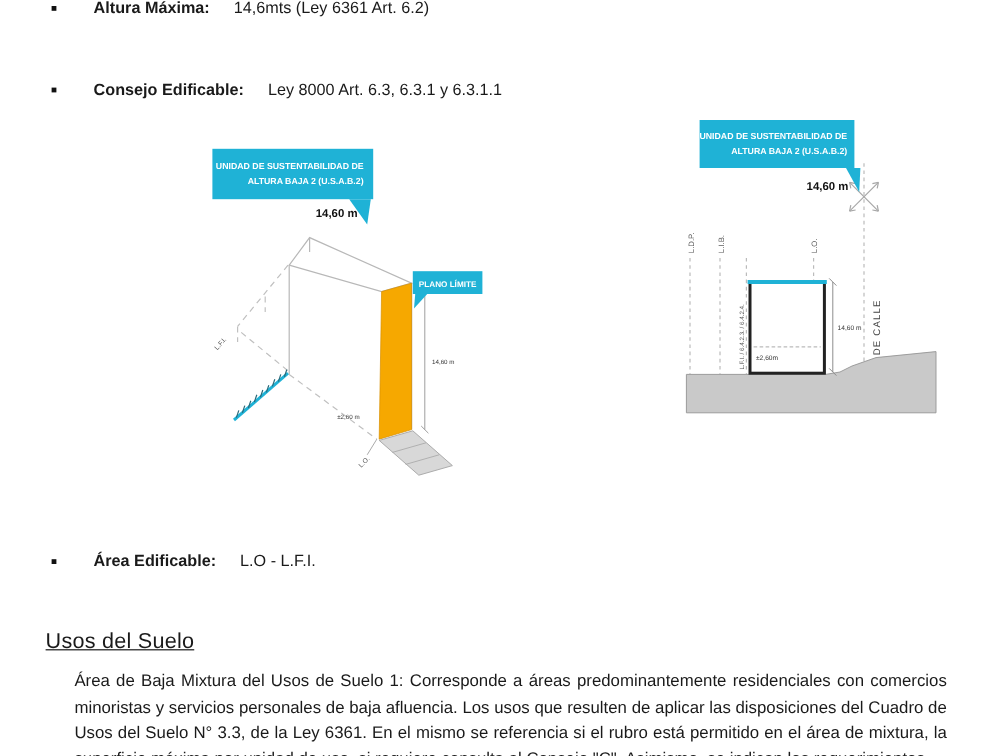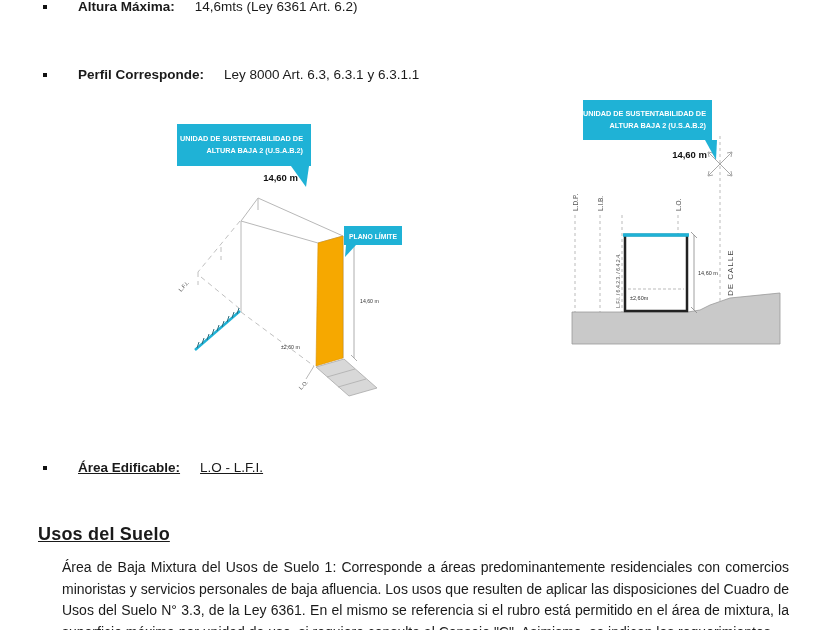--- a/index.html
+++ b/index.html
@@ -6,21 +6,21 @@
   .page {
     position:relative; width:840px; height:630px; background:#ffffff;
     overflow:hidden; font-family:"Liberation Sans", sans-serif; color:#1a1a1a;
   }
   .bullet-item { position:absolute; left:43px; display:flex; align-items:flex-start; font-size:13.5px; line-height:15px; white-space:nowrap; }
   .bullet-square { width:4px; height:4px; background:#111111; margin-top:6px; flex:0 0 auto; }
   .bullet-label { font-weight:bold; margin-left:31px; }
   .bullet-value { margin-left:20px; }
   .diagram { position:absolute; }
   .heading {
-    position:absolute; left:38px; top:524px; font-size:18px; font-weight:bold;
+    position:absolute; left:38px; top:524px; font-size:18px; font-weight:normal;
     text-decoration:underline; letter-spacing:.2px;
   }
   .paragraph {
     position:absolute; left:62px; top:557px; width:727px;
     font-size:14px; line-height:21.5px; text-align:justify;
   }
   svg text { font-family:"Liberation Sans", sans-serif; }
   .callout-text { fill:#ffffff; font-weight:bold; }
   .dim-text { fill:#333333; }
   .guide-label { fill:#555555; }
@@ -30,24 +30,24 @@
 
 <div class="page">
 
   <div class="bullet-item" style="top:-1px;justify-content:flex-end;">
     <span class="bullet-square"></span>
     <span class="bullet-label">Altura Máxima:</span>
     <span class="bullet-value">14,6mts (Ley 6361 Art. 6.2)</span>
   </div>
   <div class="bullet-item" style="top:67px;">
     <span class="bullet-square"></span>
-    <span class="bullet-label">Perfil Corresponde:</span>
+    <span class="bullet-label">Consejo Edificable:</span>
     <span class="bullet-value">Ley 8000 Art. 6.3, 6.3.1 y 6.3.1.1</span>
   </div>
-  <div class="bullet-item" style="top:460px;text-decoration:underline;">
+  <div class="bullet-item" style="top:460px;">
     <span class="bullet-square"></span>
     <span class="bullet-label">Área Edificable:</span>
     <span class="bullet-value">L.O - L.F.I.</span>
   </div>
 
   <div class="diagram" style="left:163px; top:120px;">
     <svg width="258" height="300" viewBox="0 0 258 300">
 
       <g stroke="#c0c0c0" stroke-width="1" stroke-dasharray="5,4" fill="none">
         <line x1="77" y1="101" x2="35" y2="152"></line>

